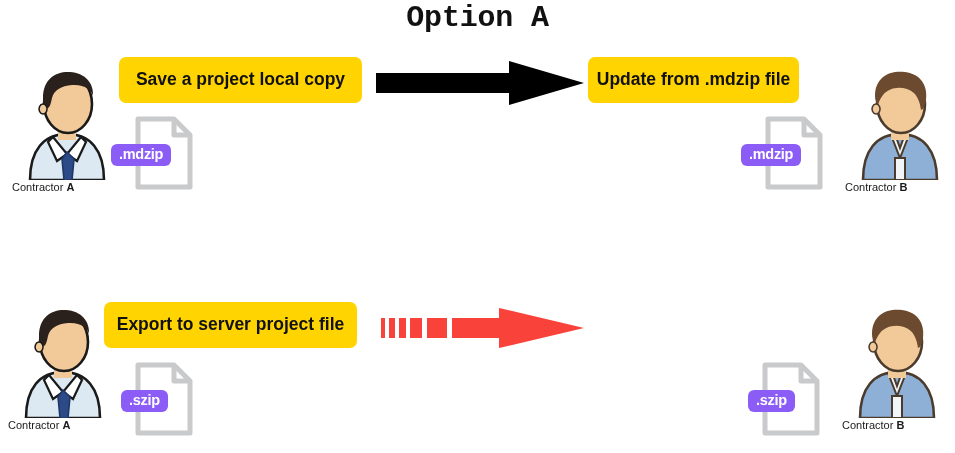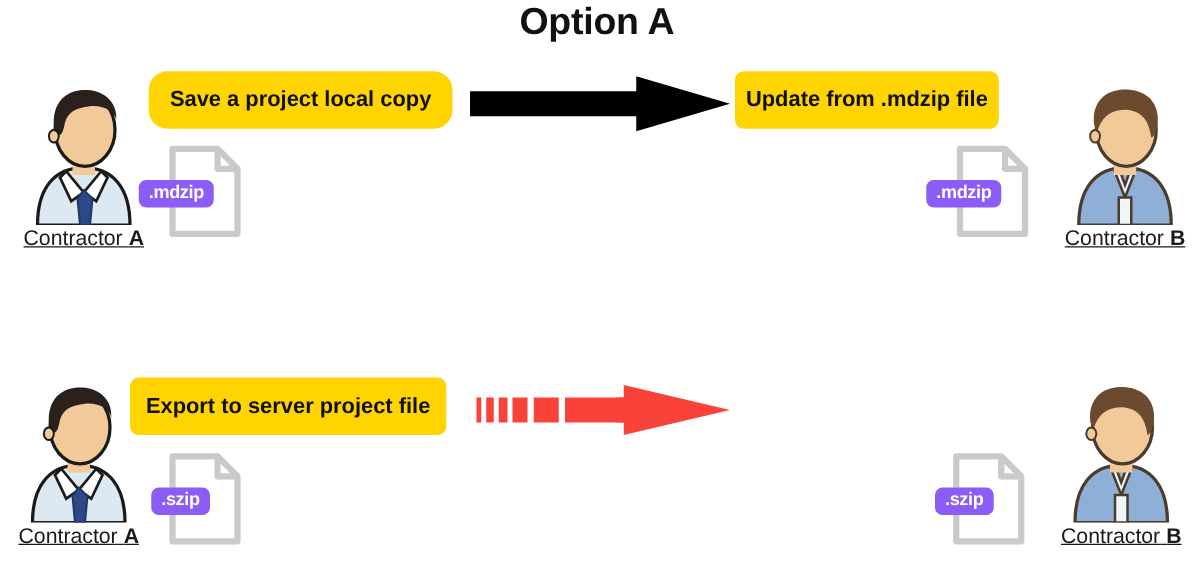--- a/index.html
+++ b/index.html
@@ -24,21 +24,21 @@
   .section-title {
     position: absolute;
     width: 955px;
     left: 0;
     text-align: center;
     font-weight: bold;
     color: #111111;
     letter-spacing: -0.2px;
     white-space: nowrap;
   }
-  #title-a { top: 1px;   font-size: 30px; }
+  #title-a { top: 1px;   font-size: 30px; font-family: Liberation Mono, monospace; }
   #title-b { top: 218px; font-size: 30px; }
 
   
   .action-box {
     position: absolute;
     background: #FFD породы;
     background: #FFD400;
     border-radius: 7px;
     display: flex;
     align-items: center;
@@ -56,26 +56,25 @@
   .person {
     position: absolute;
     width: 110px;
   }
   .person .avatar-wrap {
     position: relative;
     width: 110px;
     height: 118px;
   }
   .person .caption {
-    text-align: center;
-    font-size: 17px;
+    text-align: left;
+    font-size: 11px;
     color: #1a1a1a;
     margin-top: 1px;
     white-space: nowrap;
-    text-decoration: underline;
   }
   .person .caption b { font-weight: bold; }
 
   
   .file-icon {
     position: absolute;
     width: 62px;
     height: 78px;
   }
   .file-icon .badge {
@@ -124,21 +123,21 @@
 
         <path d="M31 42 a4 5 0 1 0 0.1 0" fill="#F2C999" stroke="#1a1a1a" stroke-width="1.6"></path>
       </svg>
     </div>
     <div class="caption">
       <span>Contractor</span>
       <b>A</b>
     </div>
   </div>
 
-  <div class="action-box" style="left:119px; top:57px; width:243px; height:46px;border-radius:15px;">Save a project local copy</div>
+  <div class="action-box" style="left:119px; top:57px; width:243px; height:46px;">Save a project local copy</div>
 
   <div class="file-icon" style="left:133px; top:114px;">
     <svg viewBox="0 0 62 78" width="62" height="78">
       <path d="M5 5 L41 5 L57 21 L57 73 L5 73 Z" fill="#ffffff" stroke="#C9CACB" stroke-width="5" stroke-linejoin="round"></path>
       <path d="M41 5 L41 21 L57 21" fill="none" stroke="#C9CACB" stroke-width="5" stroke-linejoin="round"></path>
     </svg>
     <div class="badge">.mdzip</div>
   </div>
 
   <div class="arrow" style="left:376px; top:61px;">

